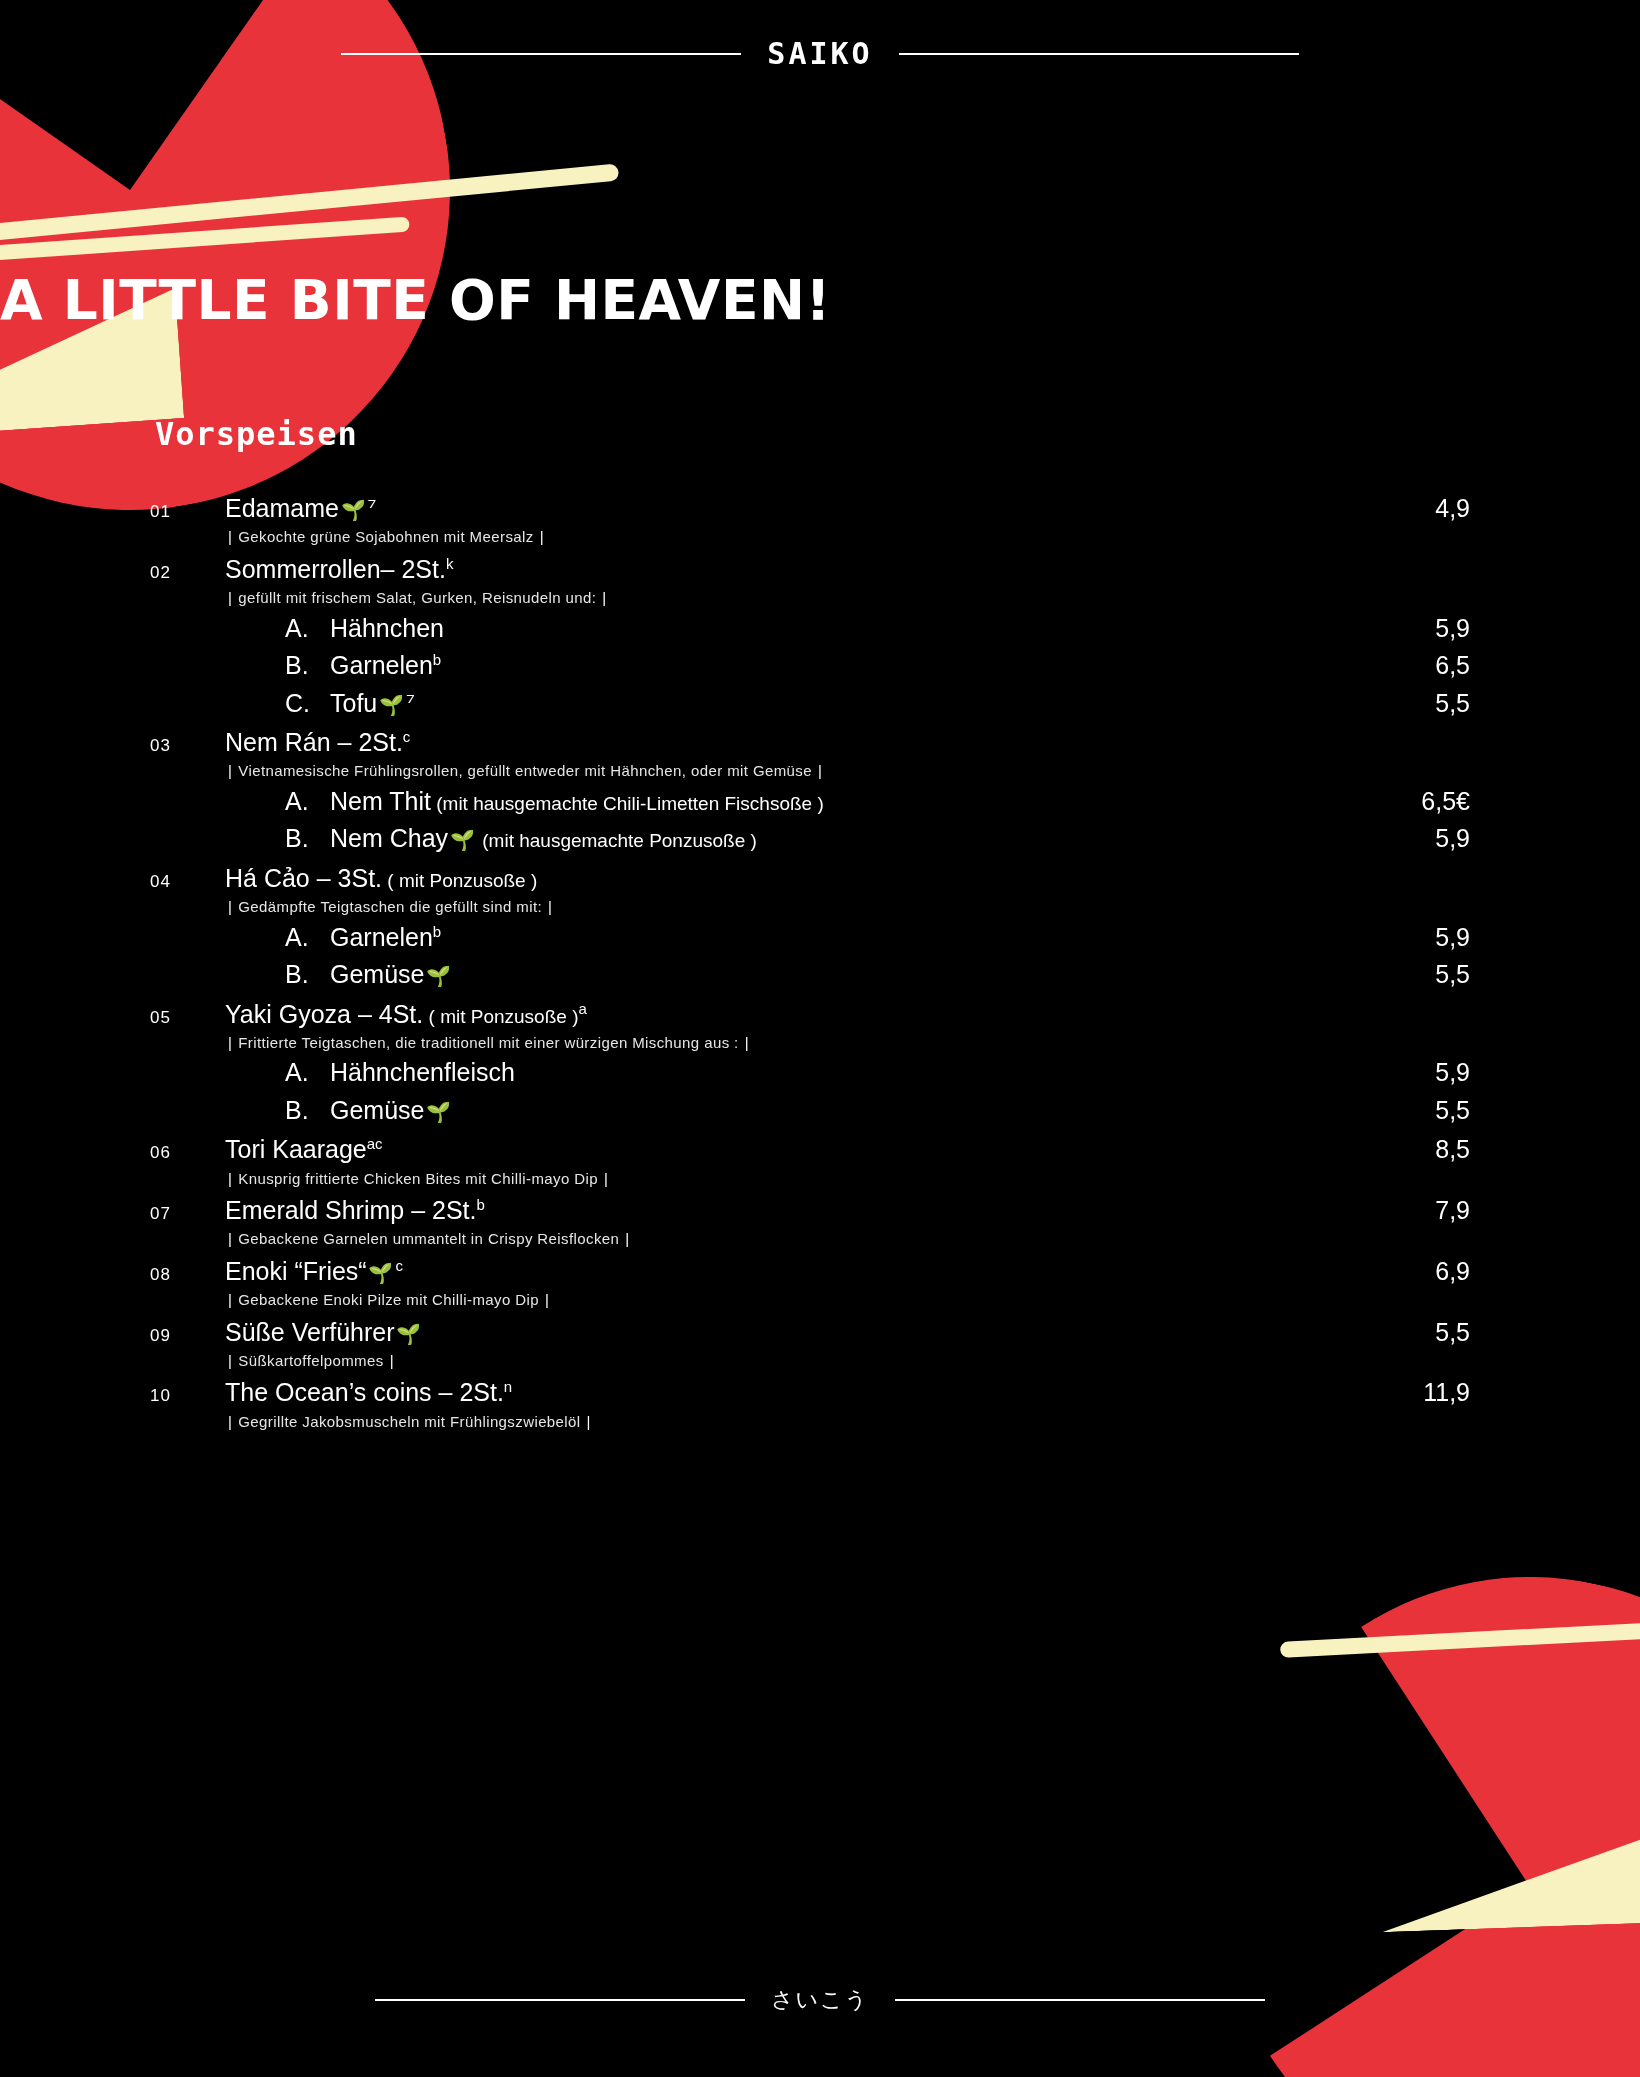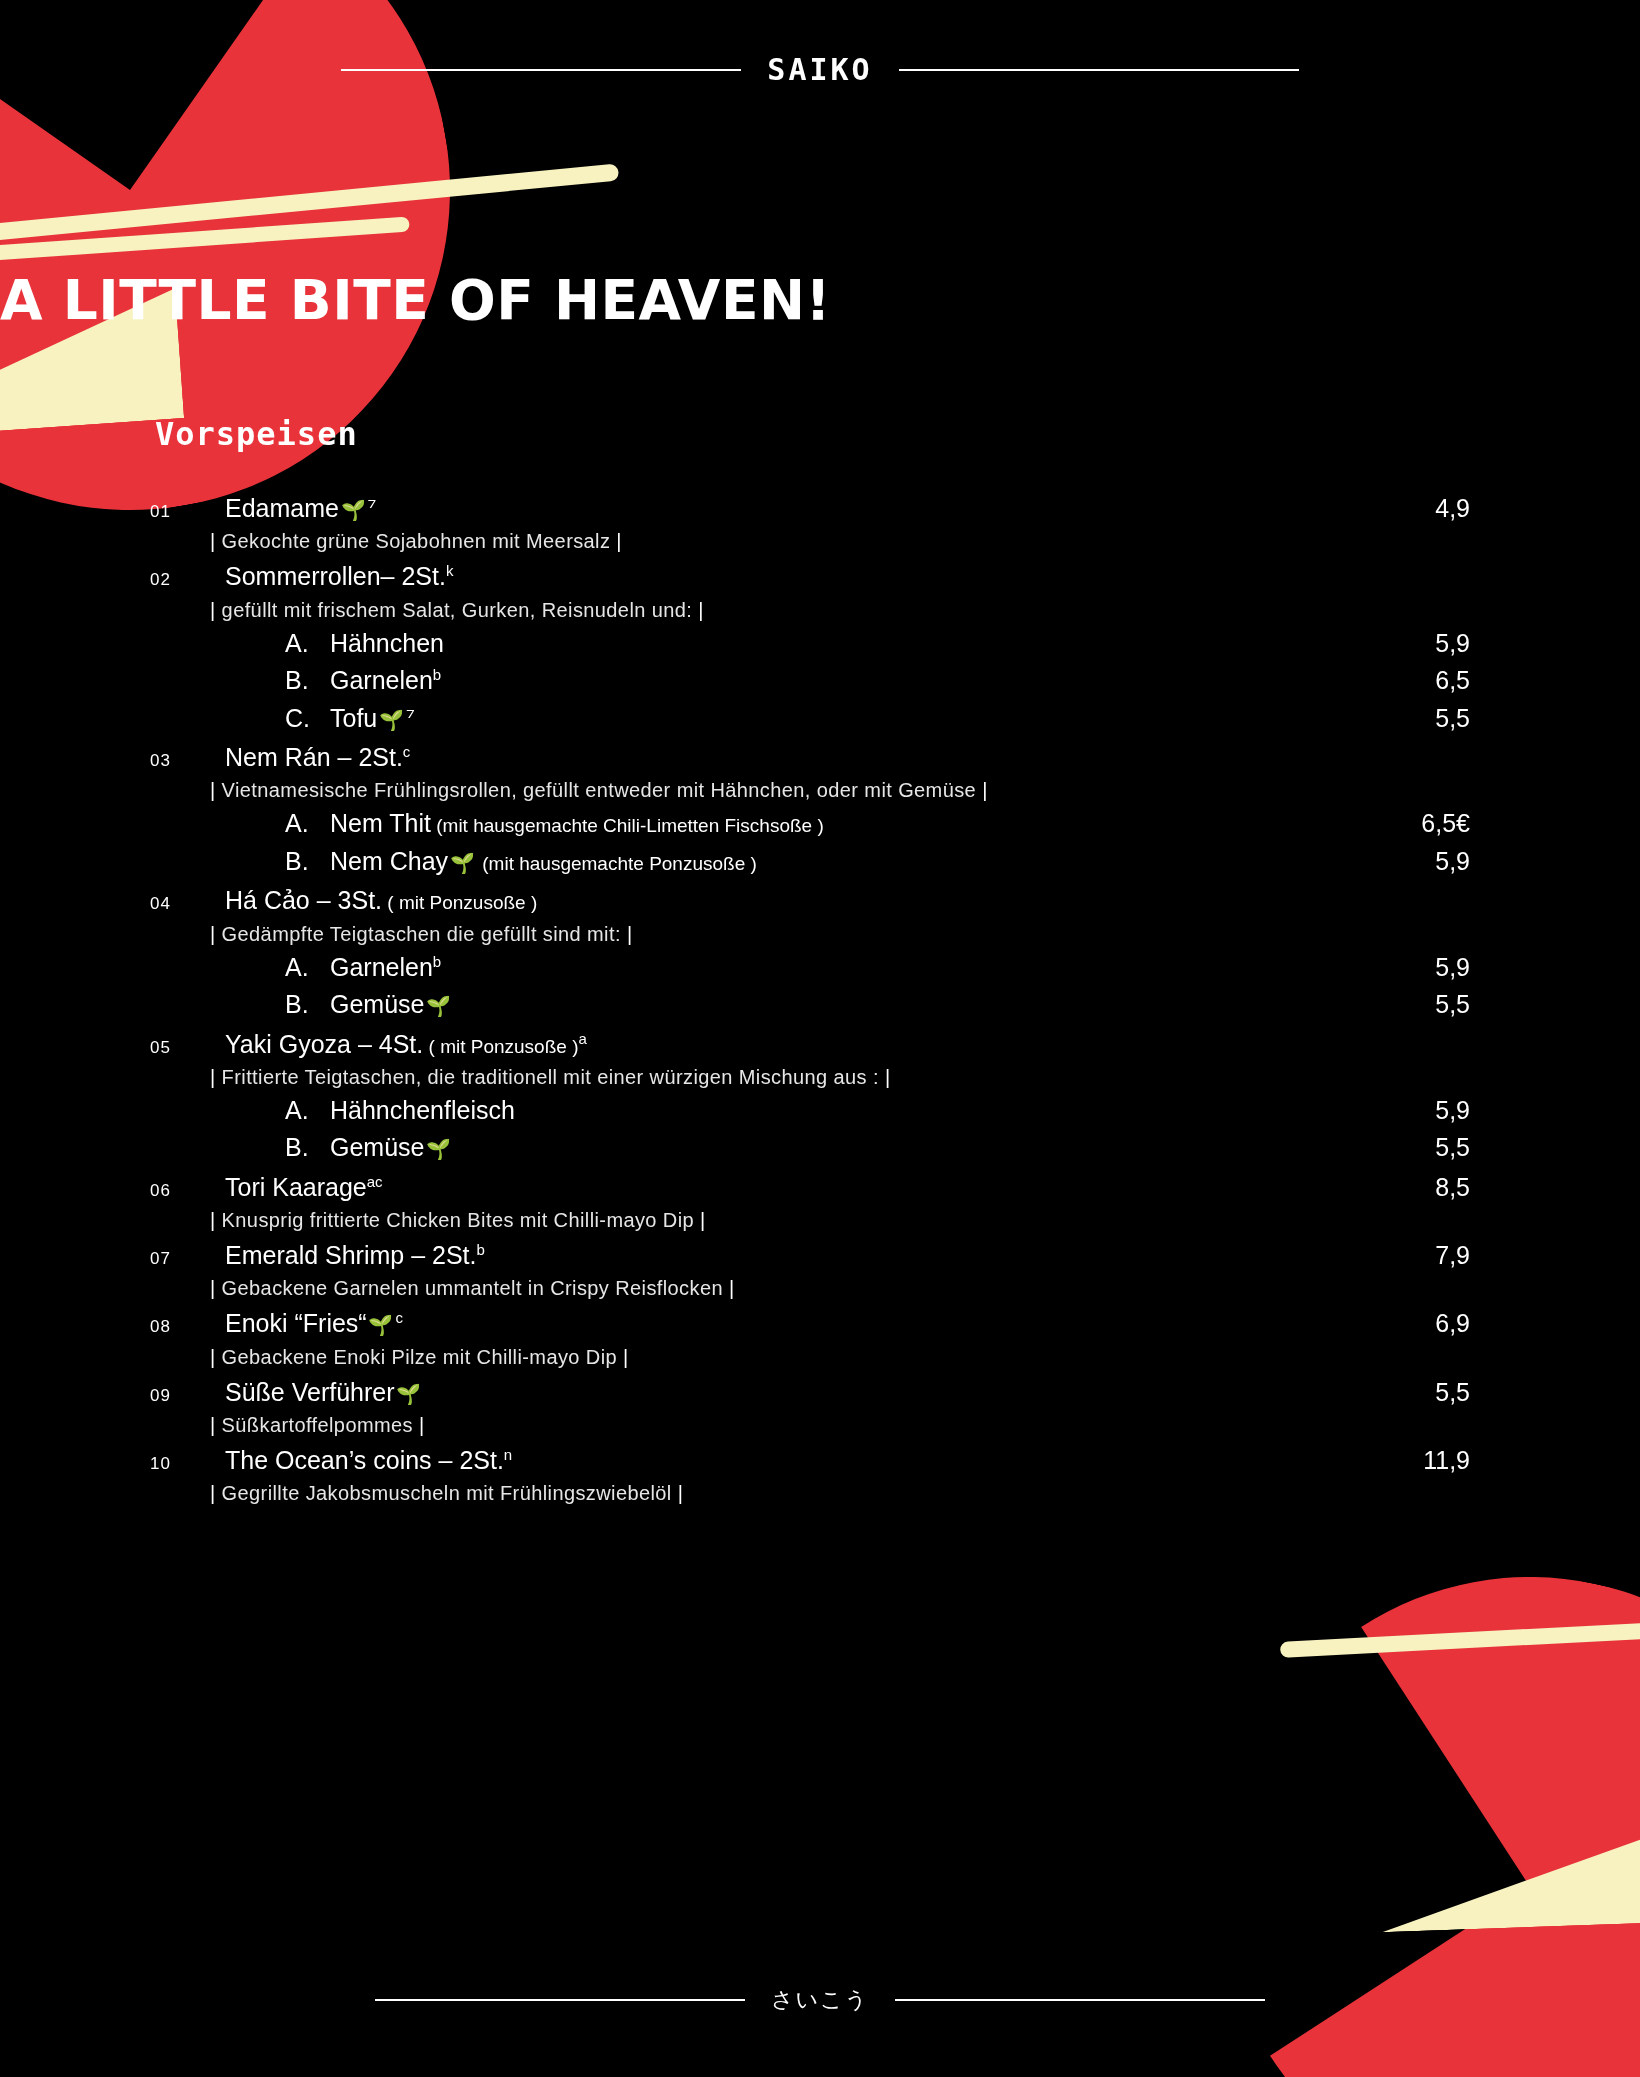--- a/index.html
+++ b/index.html
@@ -75,21 +75,21 @@
   
   .rule-row {
     position: absolute;
     left: 0; right: 0;
     display: flex;
     align-items: center;
     justify-content: center;
     gap: 26px;
     z-index: 5;
   }
-  .rule-row.top { top: 52px; }
+  .rule-row.top { top: 36px; }
   .rule-row.bottom { bottom: 62px; }
   .rule {
     height: 2px;
     background: #ffffff;
     width: 400px;
   }
   .rule-row.bottom .rule { width: 370px; }
   .brand-word {
     font-family: "DejaVu Sans Mono", monospace;
     font-size: 30px;
@@ -169,22 +169,22 @@
     font-size: 19px;
     margin-top: 20px;
   }
   .leaf {
     color: #7dc242;
     font-size: 20px;
     margin: 0 2px;
   }
 
   .desc {
-    margin-left: 60px;
-    font-size: 20px;
+    margin-left: 78px;
+    font-size: 15px;
     color: #e6e6e6;
     letter-spacing: 0.4px;
     line-height: 1.5;
     white-space: nowrap;
   }
   .bar { color: #ffffff; margin: 0 6px 0 0; }
   .bar-end { margin-left: 6px; }
 
   .sub {
     display: flex;

